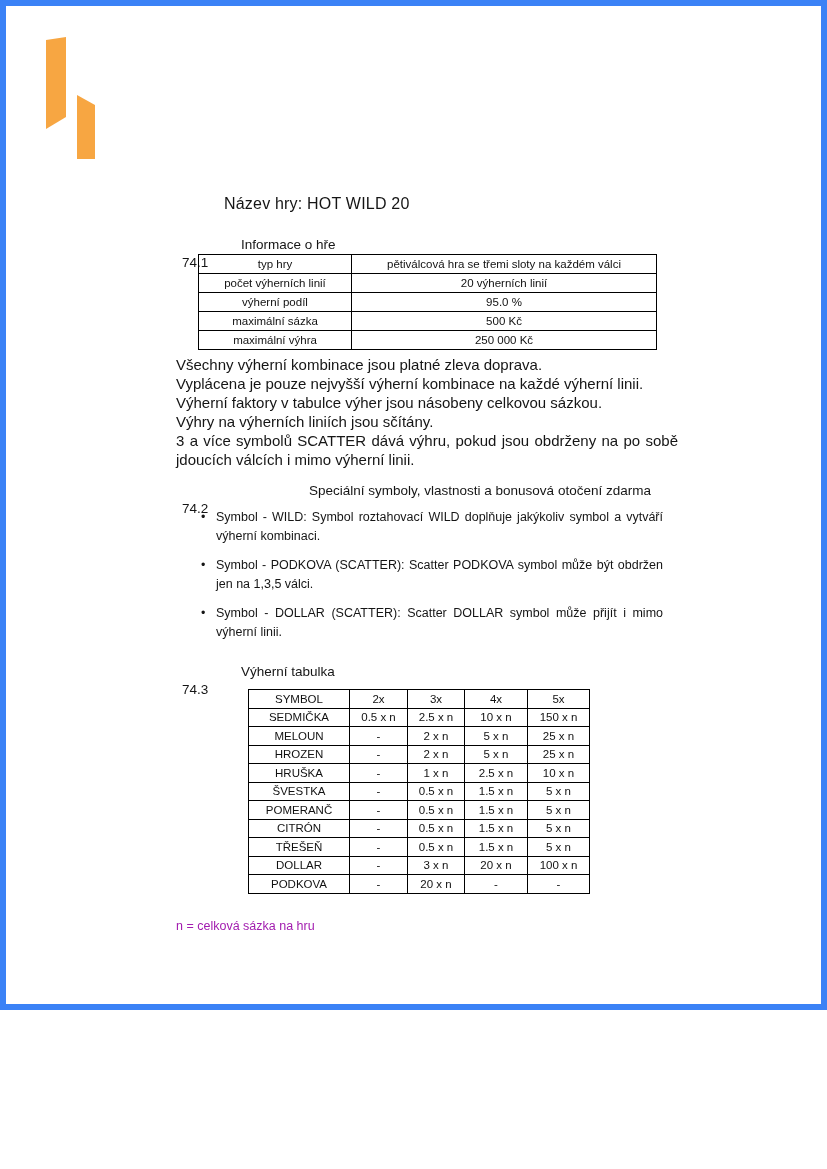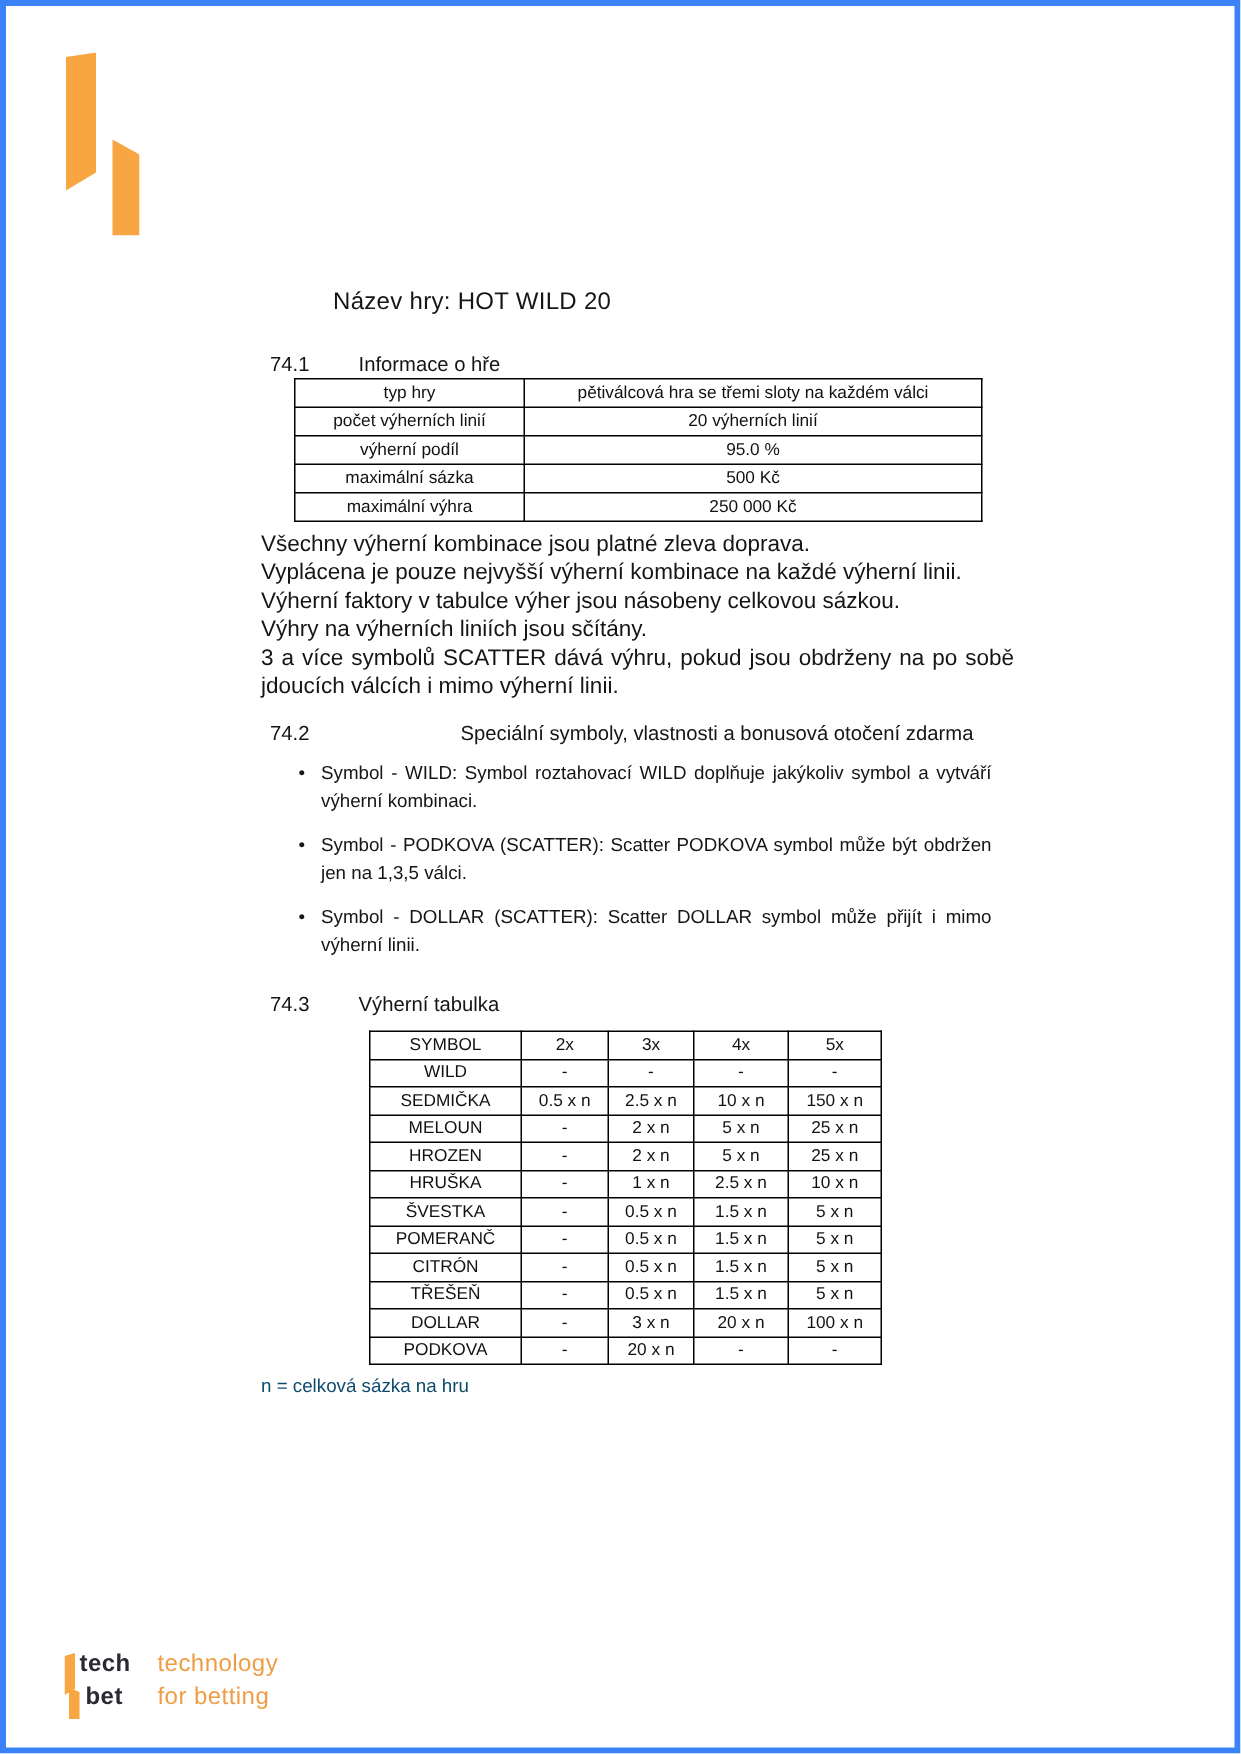--- a/index.html
+++ b/index.html
@@ -1,34 +1,34 @@
 <!DOCTYPE html>
 <html><head>
 <meta charset="utf-8">
 <style>
   html,body{margin:0;padding:0;background:#ffffff;}
   .page{
     position:relative;
-    width:827px;height:1169px;
+    width:827px;height:1010px;
     background:#ffffff;
-    border:4px solid #3b82f6;
+    border:6px solid #3b82f6;
     box-sizing:border-box;
     font-family:"Liberation Sans","DejaVu Sans",sans-serif;
     color:#111111;
     overflow:hidden;
   }
   .abs{position:absolute;}
   .accent-fill{fill:#F7A642;}
 
   .doc-title{
     left:218px;top:189px;
     font-size:16px;color:#151515;letter-spacing:0.2px;
   }
   .section{font-size:13.5px;color:#151515;}
-  .sec-num{position:absolute;left:176px;}
+  .sec-num{position:absolute;left:176px;margin-top:18px;}
   .sec-head{position:absolute;}
 
   
   table{border-collapse:collapse;border-radius:25px;}
   .info-table{
     left:192px;top:248px;width:440px;
     table-layout:fixed;
     font-size:11.5px;
   }
   .info-table td{
@@ -67,21 +67,21 @@
   }
   .payout-table th,.payout-table td{
     border:1px solid #000;
     height:17.5px;
     text-align:center;vertical-align:middle;
     font-weight:normal;
     padding:0 2px;white-space:nowrap;overflow:hidden;
   }
   .footnote{
     left:170px;top:913px;
-    font-size:12.5px;color:#0c4a6e;
+    font-size:12.5px;color:#a21caf;
   }
 
   
   .footer-brand{left:39px;top:1094px;height:52px;}
   .brand-text{
     position:absolute;left:10px;top:1px;
     display:grid;grid-template-columns:50px auto;
     column-gap:2px;row-gap:0;
     font-size:16px;line-height:21.5px;
     letter-spacing:0.3px;
@@ -174,27 +174,20 @@
     </colgroup>
     <tbody>
         <tr>
       <th>SYMBOL</th>
       <th>2x</th>
       <th>3x</th>
       <th>4x</th>
       <th>5x</th>
     </tr>
     <tr>
-      <td>WILD</td>
-      <td>-</td>
-      <td>-</td>
-      <td>-</td>
-      <td>-</td>
-    </tr>
-    <tr>
       <td>SEDMIČKA</td>
       <td>0.5 x n</td>
       <td>2.5 x n</td>
       <td>10 x n</td>
       <td>150 x n</td>
     </tr>
     <tr>
       <td>MELOUN</td>
       <td>-</td>
       <td>2 x n</td>

